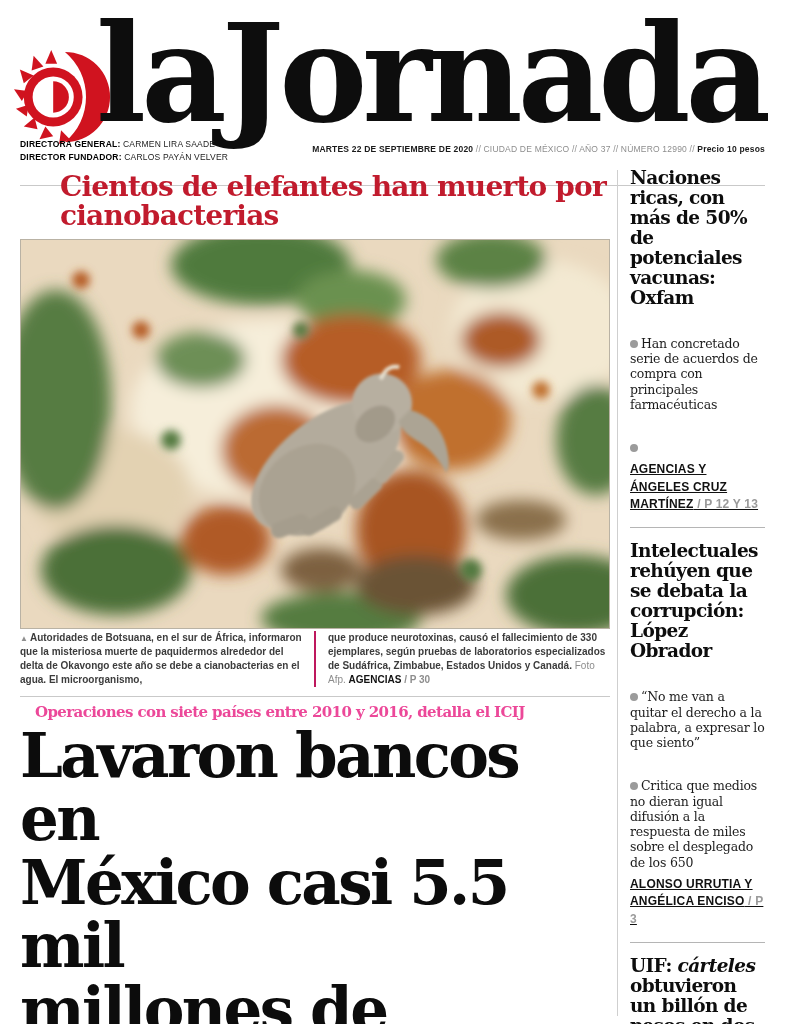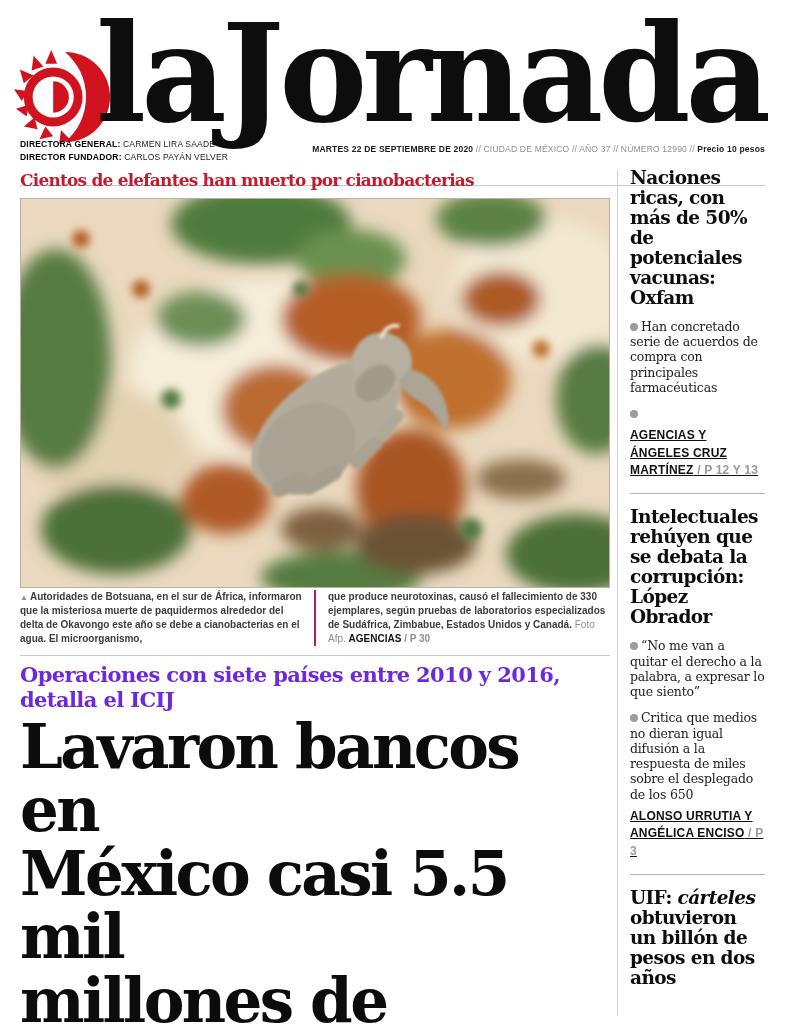--- a/index.html
+++ b/index.html
@@ -16,48 +16,48 @@
              letter-spacing:.2px;color:#222;}
   .directors b{color:#000;}
   .dateline{position:absolute;right:20px;top:120px;font-size:8.5px;letter-spacing:.2px;
             color:#8d8d8d;white-space:nowrap;}
   .dateline b{color:#1a1a1a;}
   .rule-top{position:absolute;left:20px;right:20px;top:161px;height:1px;background:#c9c9c9;}
 
   
   #main-col{position:absolute;left:20px;top:162px;width:590px;}
   .photo-headline{margin-top:10px;font-family:"DejaVu Serif",serif;font-weight:bold;
-                  font-size:17px;letter-spacing:-0.8px;color:#c11b2d;line-height:1.05;}
+                  font-size:28px;letter-spacing:-0.8px;color:#c11b2d;line-height:1.05;margin-left:40px;}
   .photo-frame{margin-top:8px;width:588px;height:388px;border:1px solid #b9b2a4;
                overflow:hidden;position:relative;background:#e9dcc4;}
   .photo-frame svg{display:block;}
 
   .caption{margin-top:2px;display:flex;width:590px;}
   .caption .cap-col{font-size:10px;line-height:1.4;color:#3c3c3c;font-weight:bold;}
   .caption .cap-left{width:283px;padding-right:12px;}
   .caption .cap-right{width:283px;border-left:2px solid #be185d;padding-left:12px;}
   .cap-tri{color:#8f8f8f;font-size:8px;margin-right:2px;}
   .cap-credit{color:#8d8d8d;font-weight:normal;}
   .cap-byline{color:#111;}
   .cap-page{color:#8d8d8d;}
 
   .rule-mid{margin-top:9px;width:590px;height:1px;background:#c9c9c9;}
 
   .kicker{margin-top:6px;font-family:"DejaVu Serif",serif;font-weight:bold;
-          font-size:21px;letter-spacing:-0.6px;color:#6d28d9;}
+          font-size:15px;letter-spacing:-0.6px;color:#ec4899;margin-left:15px;}
   .big-headline{margin-top:3px;font-family:"DejaVu Serif",serif;font-weight:bold;
                 font-size:61px;line-height:1.04;letter-spacing:-2.6px;color:#0c0c0c;}
   .page-ref{color:#9a9a9a;font-weight:bold;}
 
   
   #side-rule{position:absolute;left:617px;top:170px;width:1px;height:846px;background:#cfcfcf;}
   #sidebar{position:absolute;left:630px;top:168px;width:135px;}
   .sb-headline{font-family:"DejaVu Serif",serif;font-weight:bold;font-size:18.5px;
                line-height:1.08;letter-spacing:-0.6px;color:#0d0d0d;}
-  .sb-bullet{margin-top:11px;font-family:"DejaVu Serif",serif;font-size:12.5px;
+  .sb-bullet{margin-top:28px;font-family:"DejaVu Serif",serif;font-size:12.5px;
              line-height:1.22;color:#1c1c1c;letter-spacing:-0.2px;}
   .dot-gray{display:inline-block;width:8px;height:8px;border-radius:50%;
             background:#9b9b9b;margin-right:3px;}
   .sb-byline{margin-top:6px;font-size:12px;font-weight:bold;letter-spacing:.2px;
              color:#111;line-height:1.45;text-decoration:underline;}
   .sb-sep{margin:14px 0 13px 0;height:1px;background:#b5b5b5;}
   .it{font-style:italic;}
 </style>
 </head>
 <body>

